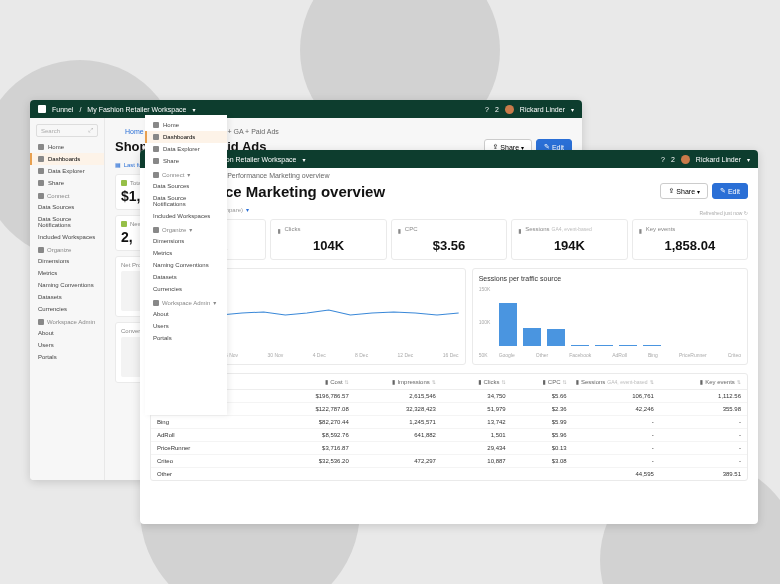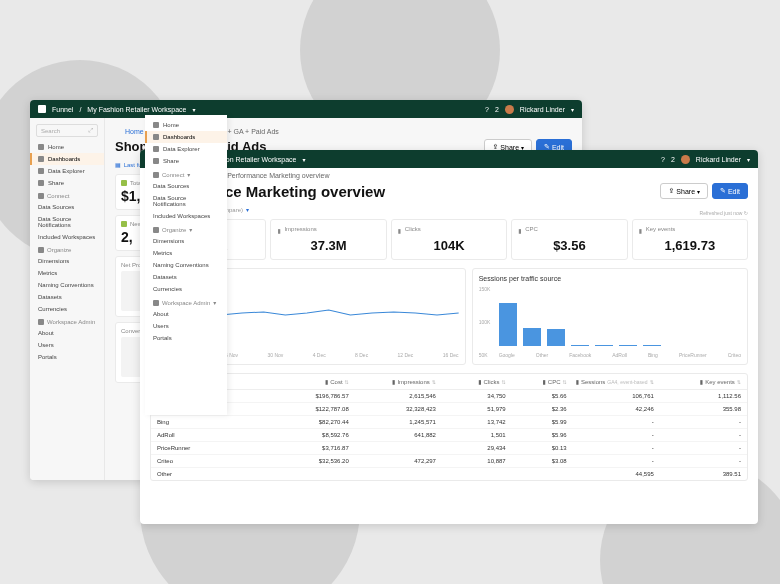--- a/index.html
+++ b/index.html
@@ -353,44 +353,45 @@
       <div class="kpi">
         <div class="kpi-label">
             <span class="col-icon">▮</span>
             <span>Cost</span>
           </div>
         <div class="kpi-value">$418K</div>
       </div>
       <div class="kpi">
         <div class="kpi-label">
             <span class="col-icon">▮</span>
-            <span>Impressions</span>
-          </div>
-        <div class="kpi-value">37.3M</div>
-      </div>
-      <div class="kpi">
-        <div class="kpi-label">
-            <span class="col-icon">▮</span>
             <span>Clicks</span>
           </div>
         <div class="kpi-value">104K</div>
       </div>
       <div class="kpi">
         <div class="kpi-label">
             <span class="col-icon">▮</span>
             <span>CPC</span>
           </div>
         <div class="kpi-value">$3.56</div>
       </div>
       <div class="kpi">
         <div class="kpi-label">
             <span class="col-icon">▮</span>
+            <span>Sessions</span> 
+            <span class="kpi-badge">GA4, event-based</span>
+          </div>
+        <div class="kpi-value">194K</div>
+      </div>
+      <div class="kpi">
+        <div class="kpi-label">
+            <span class="col-icon">▮</span>
             <span>Key events</span>
           </div>
-        <div class="kpi-value">1,619.73</div>
+        <div class="kpi-value">1,858.04</div>
       </div>
     </div>
 
     <div class="charts-row">
       <div class="chart-card left">
         <div class="chart-title">Cost over time</div>
         <div class="chart-body">
           <div class="y-labels">
             <span>$25K</span>
             <span>$20K</span>

